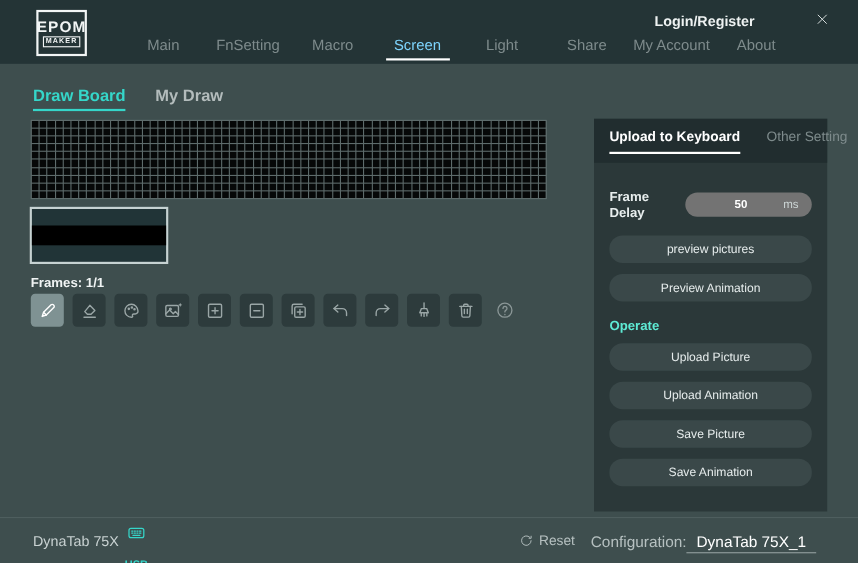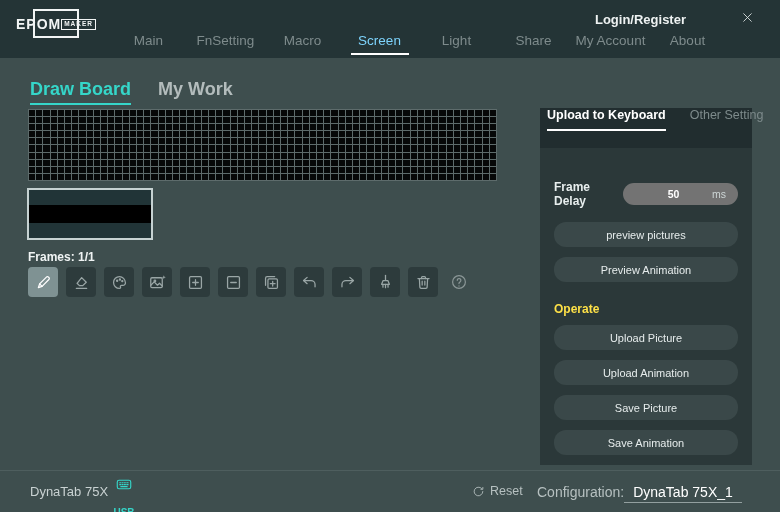--- a/index.html
+++ b/index.html
@@ -11,34 +11,34 @@
     --tool-bg:#2d3b3c;
     --tool-selected:#7f9293;
     --grid-line:#5d6b6b;
   }
   *{box-sizing:border-box;margin:0;padding:0}
   body{margin:0;background:#1c2526;font-family:"Liberation Sans",sans-serif;}
   .app{position:relative;width:780px;height:512px;background:var(--main-bg);overflow:hidden}
 
   
   header{position:absolute;left:0;top:0;width:780px;height:58px;background:var(--header-bg)}
-  .logo{position:absolute;left:33px;top:9px;width:46px;height:29px;border:2px solid #f2f5f5;color:#f2f5f5;
-        display:flex;flex-direction:row;align-items:center;justify-content:center;line-height:1}
+  .logo{position:absolute;left:33px;top:9px;width:46px;height:42px;border:2px solid #f2f5f5;color:#f2f5f5;
+        display:flex;flex-direction:column;align-items:center;justify-content:center;line-height:1}
   .logo-line1{font-size:14px;font-weight:700;letter-spacing:1px}
   .logo-line2{font-size:6.5px;font-weight:700;letter-spacing:1px;border:1px solid #f2f5f5;padding:1px 2px;margin-top:2px}
   nav{position:absolute;left:110px;top:33px;display:flex}
   .nav-item{width:77px;text-align:center;font-size:13.5px;color:#7e8b8c;cursor:pointer;white-space:nowrap}
   .nav-item.active{color:#7dd3fc}
   .nav-item.active::after{content:"";display:block;width:58px;height:2px;background:#fff;margin:5px auto 0}
   .login{position:absolute;right:94px;top:12px;font-size:13px;font-weight:600;color:#eef2f2;cursor:pointer}
   .close{position:absolute;right:26px;top:11px;width:13px;height:13px;color:#dfe6e6;cursor:pointer}
 
   
   .page-tabs{position:absolute;left:30px;top:79px;display:flex;gap:27px}
-  .page-tab{font-size:18px;font-weight:600;color:#b3bcbc;cursor:pointer;padding-bottom:3px}
+  .page-tab{font-size:15px;font-weight:600;color:#b3bcbc;cursor:pointer;padding-bottom:3px}
   .page-tab.active{color:var(--accent-teal);font-weight:700;border-bottom:2px solid var(--accent-teal)}
 
   
   #grid{position:absolute;left:28px;top:109px;width:469px;height:72px;display:grid;gap:1px;
         background:var(--grid-line);border:1px solid var(--grid-line)}
   .cell{background:#060808}
 
   
   .preview{position:absolute;left:27px;top:188px;width:126px;height:52px;border:2px solid #c6d2d2;background:#213437;cursor:pointer}
   .preview-band{position:absolute;left:0;top:32%;width:100%;height:37%;background:#000}
@@ -50,32 +50,32 @@
   .tool{width:30px;height:30px;border-radius:4px;background:var(--tool-bg);border:none;display:flex;
         align-items:center;justify-content:center;color:#9aa6a6;cursor:pointer}
   .tool.selected{background:var(--tool-selected);color:#fff}
   .icon{display:inline-block}
   .icon svg{width:100%;height:100%;fill:none;stroke:currentColor;stroke-width:1.6;stroke-linecap:round;stroke-linejoin:round;display:block}
   .tool .icon{width:19px;height:19px}
   .help{width:18px;height:18px;color:#8b9797;margin-left:4px;cursor:pointer}
 
   
   .panel{position:absolute;left:540px;top:108px;width:212px;height:357px;background:var(--panel-bg)}
-  .panel-tabs{height:40px;background:var(--panel-tabbar-bg);display:flex;align-items:flex-start;padding-left:7px;gap:24px}
+  .panel-tabs{height:40px;background:var(--panel-tabbar-bg);display:flex;align-items:center;padding-left:14px;gap:24px}
   .panel-tab{font-size:12.5px;color:#7e8b8c;padding-bottom:9px;cursor:pointer;white-space:nowrap}
   .panel-tab.active{color:#fff;font-weight:700;padding-bottom:7px;border-bottom:2px solid #fff}
   .panel-body{padding:12px 14px 0}
-  .delay-row{display:flex;align-items:center;justify-content:space-between;margin:20px 0 14px}
+  .delay-row{display:flex;align-items:center;justify-content:space-between;margin:12px 0 14px}
   .delay-label{font-size:12px;font-weight:600;color:#e8eeee}
   .delay-input{width:118px;height:22px;background:#737373;border-radius:11px;display:flex;align-items:center;padding:0 12px;cursor:text}
   .delay-value{flex:1;text-align:center;font-size:10.5px;font-weight:700;color:#fff}
   .delay-unit{font-size:10.5px;color:#cdd6d6}
   .panel-btn{display:block;width:184px;height:25px;background:#3a4849;border:none;border-radius:12px;
              color:#e6ecec;font-size:11px;font-family:inherit;margin-bottom:10px;cursor:pointer}
-  .operate-label{font-size:12px;font-weight:600;color:#fde047;margin:20px 0 9px}
+  .operate-label{font-size:12px;font-weight:600;color:#5eead4;margin:15px 0 9px}
 
   
   footer{position:absolute;left:0;top:470px;width:780px;height:42px;border-top:1px solid #4e5e5e}
   .device-name{position:absolute;left:30px;top:13px;font-size:13px;color:#c9d2d2}
   .usb-block{position:absolute;left:110px;top:5px;width:28px;text-align:center;color:var(--accent-teal);cursor:pointer}
   .usb-icon{width:22px;height:17px;margin:0 auto}
   .usb-label{font-size:10px;font-weight:700;line-height:1;margin-top:11px}
   .reset{position:absolute;left:472px;top:13px;display:flex;align-items:center;gap:5px;font-size:12.5px;color:#b6c0c0;cursor:pointer}
   .reset .icon{width:13px;height:13px}
   .config{position:absolute;left:537px;top:13px;display:flex;align-items:flex-start;font-size:14px;color:#b6c0c0}
@@ -105,21 +105,21 @@
     <div class="login">Login/Register</div>
     <div class="close icon">
         <svg viewBox="0 0 24 24">
           <path d="M5 5l14 14M19 5L5 19"></path>
         </svg>
       </div>
   </header>
 
   <div class="page-tabs" id="pageTabs">
       <span class="page-tab active">Draw Board</span>
-      <span class="page-tab">My Work</span>
+      <span class="page-tab">My Draw</span>
     </div>
 
   <div id="grid" style="grid-template-columns: repeat(65, 1fr);">
       <div class="cell"></div>
       <div class="cell"></div>
       <div class="cell"></div>
       <div class="cell"></div>
       <div class="cell"></div>
       <div class="cell"></div>
       <div class="cell"></div>

